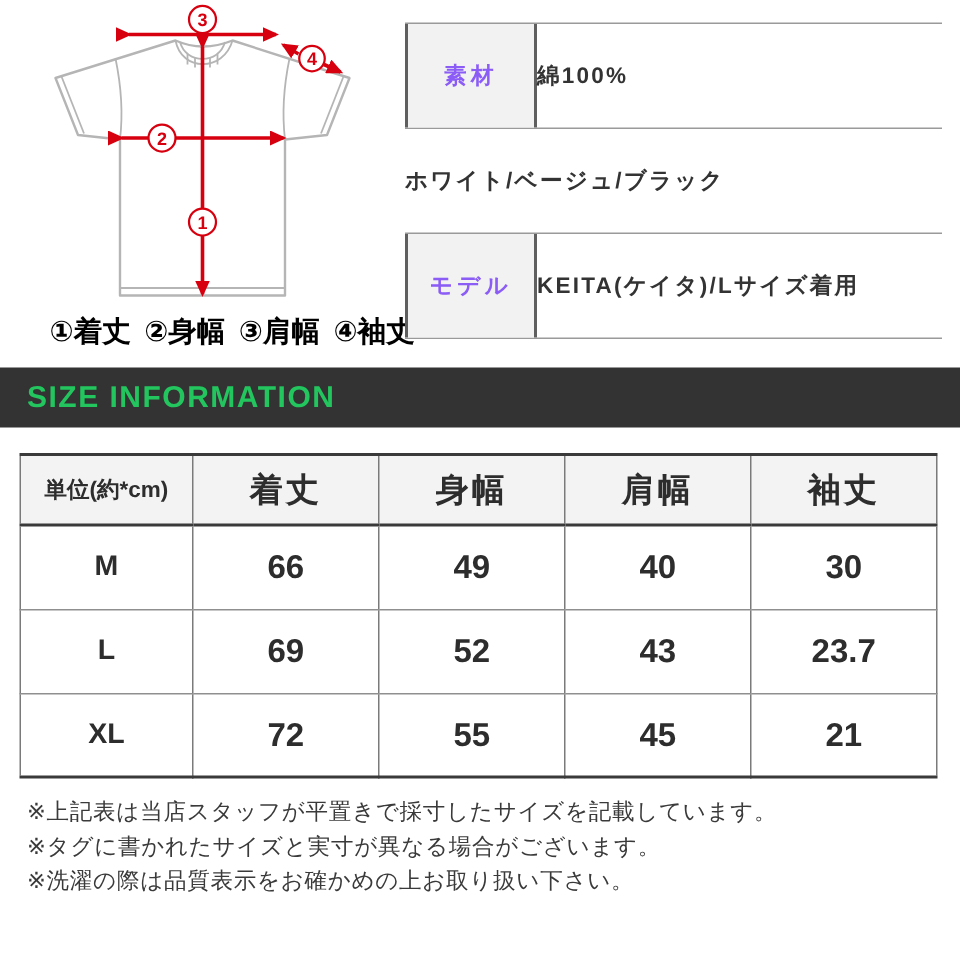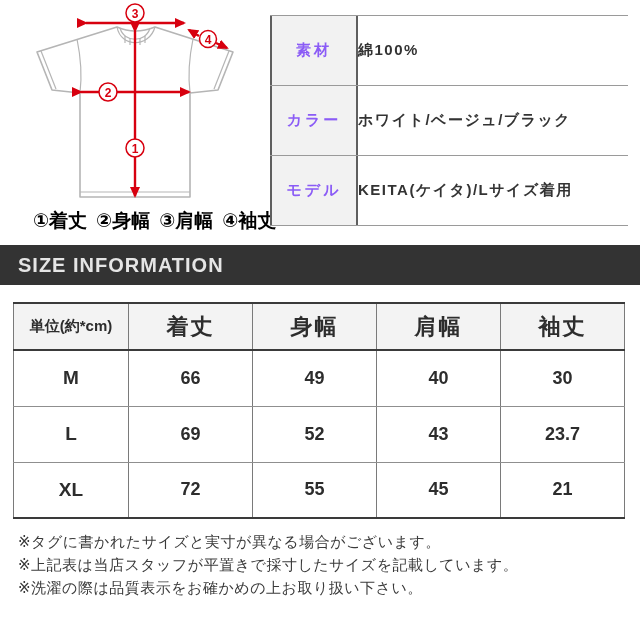--- a/index.html
+++ b/index.html
@@ -34,21 +34,21 @@
     font-size: 15px; font-weight: bold; letter-spacing: 3px; color: #8b5cf6;
   }
   .info-value {
     flex: 1; display: flex; align-items: center; 
     font-size: 15px; font-weight: bold; letter-spacing: 1.5px; color: #333;
   }
 
   
   #banner {
     position: absolute; left: 0; top: 245px; width: 640px; height: 40px;
-    background: #333333; color: #e5e5e5;
+    background: #333333; color: #22c55e;
     display: flex; align-items: center; padding-left: 18px;
     font-size: 20px; font-weight: bold; letter-spacing: 1px;
   }
 
   
   #size-table {
     position: absolute; left: 13px; top: 302px; width: 611px;
     border-collapse: collapse; table-layout: fixed;
     border-top: 2px solid #3a3a3a; border-bottom: 2px solid #3a3a3a;
     border-left: 1px solid #7a7a7a; border-right: 1px solid #7a7a7a;
@@ -60,21 +60,21 @@
     text-align: center; vertical-align: middle; color: #2d2d2d;
   }
   #size-table thead tr { height: 47px; background: #f3f3f3; }
   #size-table thead th { border-bottom: 2px solid #3a3a3a; font-weight: bold; }
   #size-table thead th.unit { font-size: 15px; }
   #size-table thead th.meas { font-size: 22px; letter-spacing: 2px; }
   #size-table tbody tr { height: 56px; }
   #size-table tbody td { border-bottom: 1px solid #8f8f8f; }
   #size-table tbody tr:last-child td { border-bottom: none; }
   #size-table td.size-name { font-size: 19px; font-weight: bold; }
-  #size-table td.val { font-size: 18px; font-weight: 600; }
+  #size-table td.val { font-size: 22px; font-weight: 600; }
 
   
   #notes {
     position: absolute; left: 18px; top: 530px; width: 610px;
     font-size: 15px; line-height: 23px; color: #3a3a3a; letter-spacing: 0.5px;
     font-weight: 500;
   }
 </style>
 </head>
 <body>
@@ -141,21 +141,20 @@
   <div id="legend">
     <span>①着丈</span><span>②身幅</span><span>③肩幅</span><span>④袖丈</span>
   </div>
 
   <div id="info-table">
     <div class="info-row">
       <div class="info-label">素材</div>
       <div class="info-value">綿100%</div>
     </div>
     <div class="info-row">
-      <div class="info-label">カラー</div>
       <div class="info-value">ホワイト/ベージュ/ブラック</div>
     </div>
     <div class="info-row">
       <div class="info-label">モデル</div>
       <div class="info-value">KEITA(ケイタ)/Lサイズ着用</div>
     </div>
   </div>
 
   <div id="banner">
     <span>SIZE INFORMATION</span>
@@ -197,18 +196,18 @@
         <td class="size-name">XL</td>
         <td class="val">72</td>
         <td class="val">55</td>
         <td class="val">45</td>
         <td class="val">21</td>
       </tr>
     </tbody>
   </table>
 
   <div id="notes">
+    <div>※上記表は当店スタッフが平置きで採寸したサイズを記載しています。</div>
     <div>※タグに書かれたサイズと実寸が異なる場合がございます。</div>
-    <div>※上記表は当店スタッフが平置きで採寸したサイズを記載しています。</div>
     <div>※洗濯の際は品質表示をお確かめの上お取り扱い下さい。</div>
   </div>
 
 </div>
 
 </body></html>

